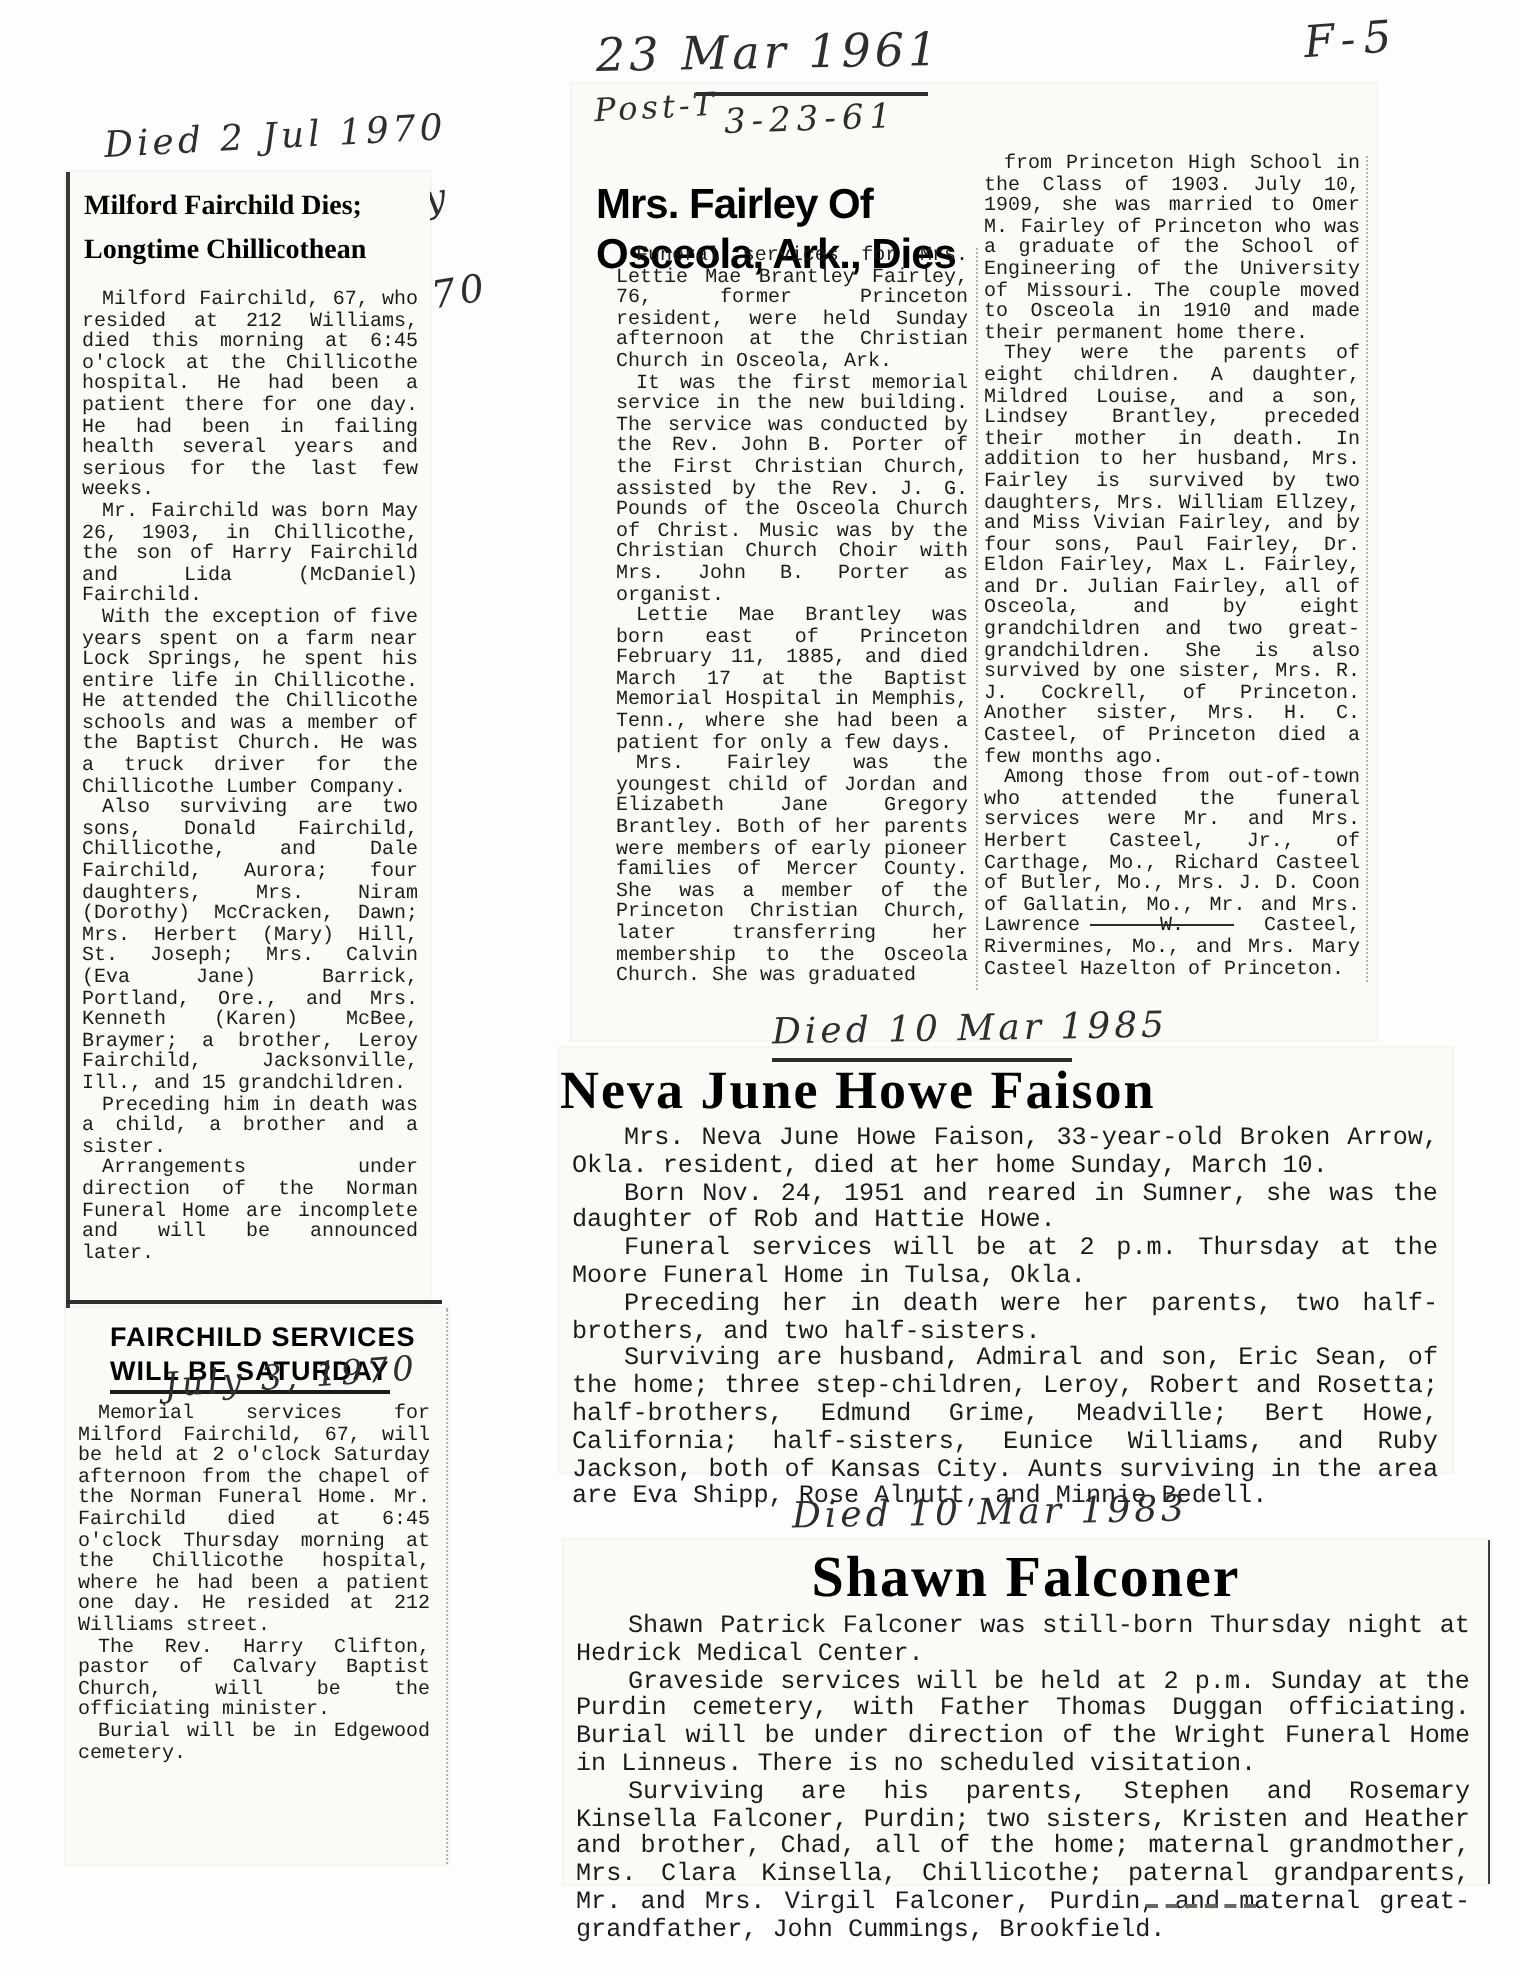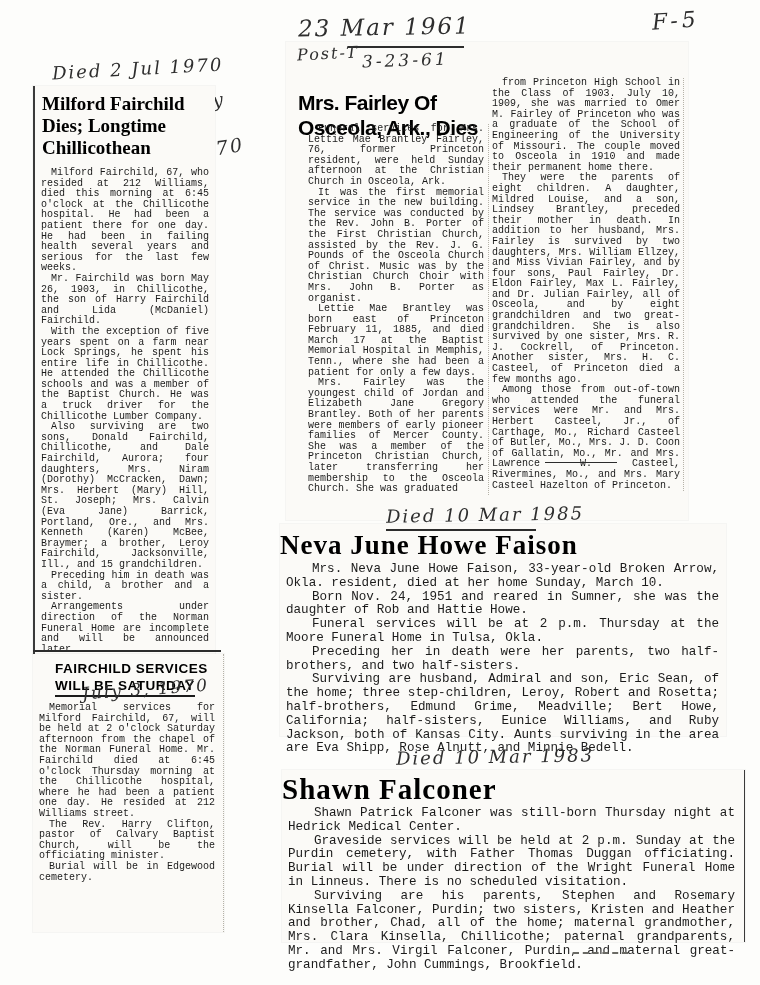--- a/index.html
+++ b/index.html
@@ -50,21 +50,21 @@
 
 <div class="abs hw" style="left:298px;top:14px;font-size:23px;transform:rotate(-1deg);">23 Mar 1961</div>
 
 <div class="abs hw" style="left:652px;top:8px;font-size:22px;transform:rotate(-4deg);letter-spacing:4px;">F-5</div>
 
 <div class="abs hw" style="left:52px;top:58px;font-size:18px;transform:rotate(-3deg);">Died 2 Jul 1970</div>
 
 <div class="abs hw" style="left:184px;top:88px;font-size:19px;width:64px;white-space:normal;line-height:24px;transform:rotate(-9deg);">July 25 1970</div>
 
 <div class="abs clip" style="left:33px;top:86px;width:180px;height:568px;border-left:2px solid #3a3a3a;">
-  <div class="headline-serif" style="padding:7px 2px 4px 7px;font-size:19px;line-height:22px;width:158px;">Milford Fairchild Dies; Longtime Chillicothean</div>
+  <div class="headline-serif" style="padding:7px 2px 4px 7px;font-size:14px;line-height:22px;width:158px;">Milford Fairchild Dies; Longtime Chillicothean</div>
   <div class="obit-body small-print" style="padding:5px 4px 0 6px;width:168px;">
     <p>Milford Fairchild, 67, who resided at 212 Williams, died this morning at 6:45 o'clock at the Chillicothe hospital. He had been a patient there for one day. He had been in failing health several years and serious for the last few weeks.</p>
     <p>Mr. Fairchild was born May 26, 1903, in Chillicothe, the son of Harry Fairchild and Lida (McDaniel) Fairchild.</p>
     <p>With the exception of five years spent on a farm near Lock Springs, he spent his entire life in Chillicothe. He attended the Chillicothe schools and was a member of the Baptist Church. He was a truck driver for the Chillicothe Lumber Company.</p>
     <p>Also surviving are two sons, Donald Fairchild, Chillicothe, and Dale Fairchild, Aurora; four daughters, Mrs. Niram (Dorothy) McCracken, Dawn; Mrs. Herbert (Mary) Hill, St. Joseph; Mrs. Calvin (Eva Jane) Barrick, Portland, Ore., and Mrs. Kenneth (Karen) McBee, Braymer; a brother, Leroy Fairchild, Jacksonville, Ill., and 15 grandchildren.</p>
     <p>Preceding him in death was a child, a brother and a sister.</p>
     <p>Arrangements under direction of the Norman Funeral Home are incomplete and will be announced later.</p>
   </div>
 </div>
 
@@ -114,20 +114,20 @@
     <p>Funeral services will be at 2 p.m. Thursday at the Moore Funeral Home in Tulsa, Okla.</p>
     <p>Preceding her in death were her parents, two half-brothers, and two half-sisters.</p>
     <p>Surviving are husband, Admiral and son, Eric Sean, of the home; three step-children, Leroy, Robert and Rosetta; half-brothers, Edmund Grime, Meadville; Bert Howe, California; half-sisters, Eunice Williams, and Ruby Jackson, both of Kansas City. Aunts surviving in the area are Eva Shipp, Rose Alnutt, and Minnie Bedell.</p>
   </div>
 </div>
 
 <div class="abs hw" style="left:396px;top:746px;font-size:18px;transform:rotate(-1deg);">Died 10 Mar 1983</div>
 <div class="abs rule" style="left:353px;top:780px;width:100px;height:2px;"></div>
 
 <div class="abs clip" style="left:282px;top:770px;width:462px;height:172px;border-right:1.5px solid #3a3a3a;">
-  <div class="headline-serif" style="text-align:left;font-size:29px;line-height:31px;letter-spacing:1px;padding-top:4px;">Shawn Falconer</div>
+  <div class="headline-serif" style="text-align:center;font-size:29px;line-height:31px;letter-spacing:1px;padding-top:4px;">Shawn Falconer</div>
   <div class="obit-body mid-print" style="padding:2px 9px 0 6px;">
     <p>Shawn Patrick Falconer was still-born Thursday night at Hedrick Medical Center.</p>
     <p>Graveside services will be held at 2 p.m. Sunday at the Purdin cemetery, with Father Thomas Duggan officiating. Burial will be under direction of the Wright Funeral Home in Linneus. There is no scheduled visitation.</p>
     <p>Surviving are his parents, Stephen and Rosemary Kinsella Falconer, Purdin; two sisters, Kristen and Heather and brother, Chad, all of the home; maternal grandmother, Mrs. Clara Kinsella, Chillicothe; paternal grandparents, Mr. and Mrs. Virgil Falconer, Purdin, and maternal great-grandfather, John Cummings, Brookfield.</p>
   </div>
 </div>
 <div class="abs" style="left:573px;top:952px;width:55px;height:0;border-top:2px dashed #6a6a64;"></div>
 
 </body></html>

